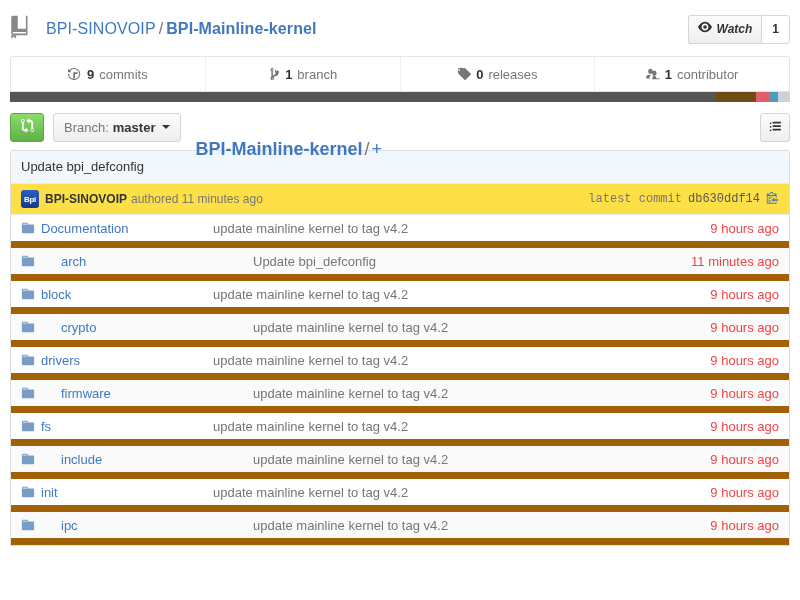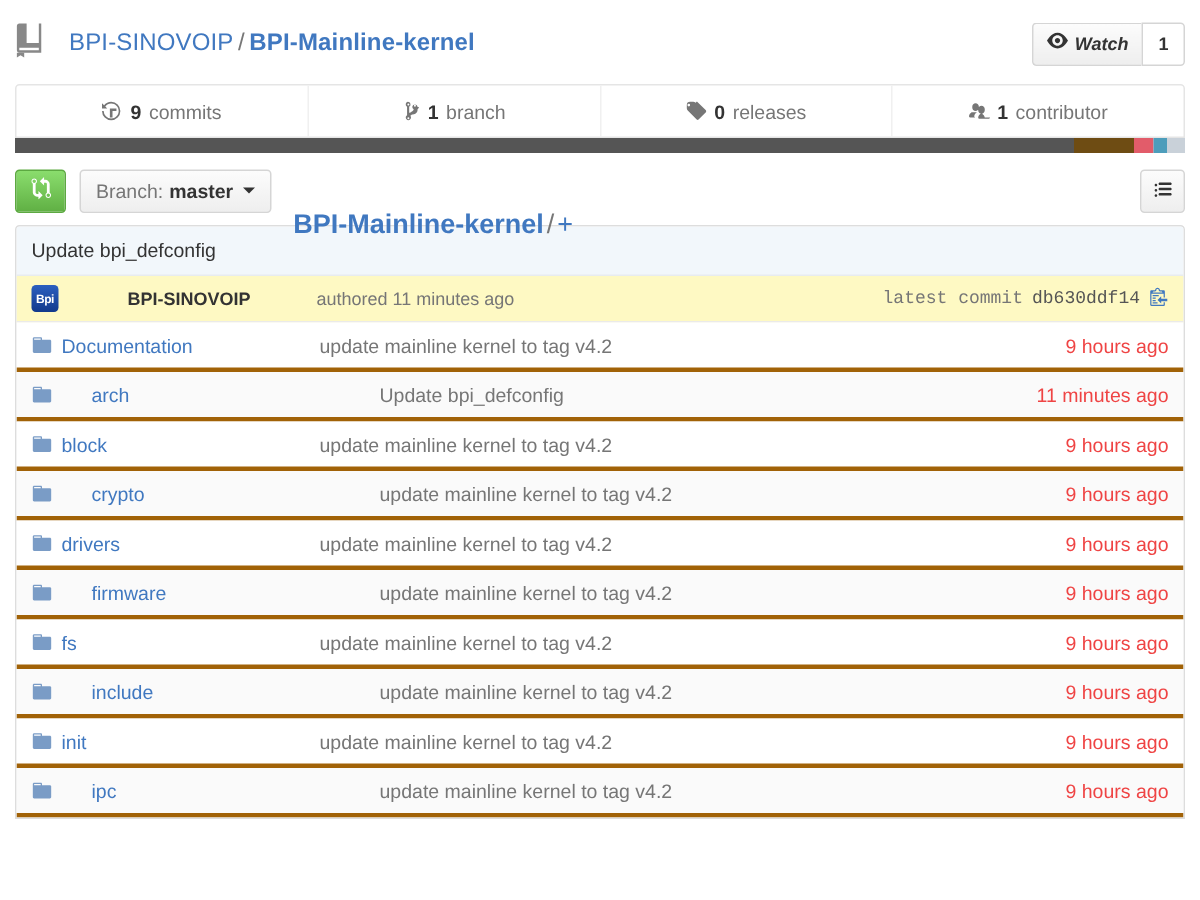--- a/index.html
+++ b/index.html
@@ -166,26 +166,25 @@
     border-bottom: 1px solid #e8ecef;
     padding: 7px 10px;
     font-size: 13px;
     color: #333;
     line-height: 18px;
   }
   .commit-meta {
     display: flex;
     align-items: center;
     padding: 6px 10px;
-    background: #fef9c3;
+    background: #fde047;
     border-bottom: 1px solid #eaeaea;
     font-size: 12px;
     color: #767676;
     height: 31px;
-    gap: 40px;
   }
   .avatar {
     width: 18px; height: 18px;
     border-radius: 3px;
     margin-right: 6px;
     background: linear-gradient(#2b5fbf, #123a8c);
     display: flex; align-items: center; justify-content: center;
     font-size: 8px; font-weight: bold; color: #fff;
     letter-spacing: -0.3px;
     flex: 0 0 auto;
@@ -198,21 +197,21 @@
     font-family: "Liberation Mono", monospace;
     font-size: 12px;
     color: #767676;
   }
   .commit-right .sha { color: #555; }
 
   .row {
     display: flex;
     align-items: center;
     height: 33px;
-    border-bottom: 3px solid #a16207;
+    border-bottom: 7px solid #a16207;
     font-size: 13px;
     background: #fff;
   }
   .row.alt { background: #fafafa; gap: 20px; }
   .row .c-icon { flex: 0 0 auto; width: 30px; padding-left: 10px; display: flex; align-items: center; }
   .row .c-name { flex: 0 0 172px; color: #4078c0; cursor: pointer; overflow: hidden; white-space: nowrap; }
   .row .c-msg { flex: 1 1 auto; color: #767676; overflow: hidden; white-space: nowrap; text-overflow: ellipsis; padding-right: 10px; }
   .row .c-age { flex: 0 0 auto; color: #ef4444; text-align: right; padding-right: 10px; white-space: nowrap; }
 </style>
 </head>

